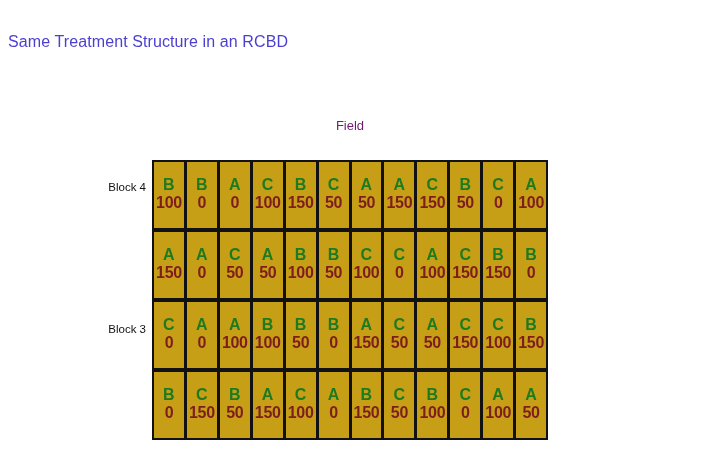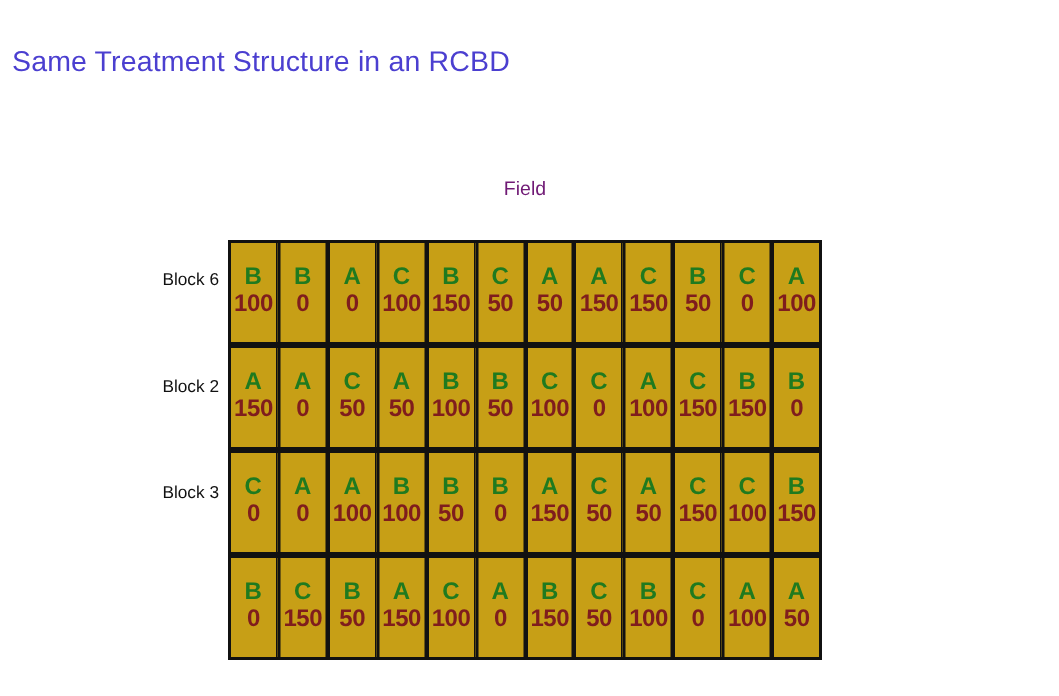--- a/index.html
+++ b/index.html
@@ -13,21 +13,21 @@
     position: relative;
     overflow: hidden;
     font-family: "Liberation Sans", sans-serif;
     -webkit-font-smoothing: antialiased;
   }
 
   #slide-title {
     position: absolute;
     left: 8px;
     top: 27px;
-    font-size: 19px;
+    font-size: 16px;
     line-height: 30px;
     color: #4b3fd0;
     font-weight: 400;
     letter-spacing: 0.1px;
     white-space: nowrap;
   }
 
   #field-label {
     position: absolute;
     left: 152px;
@@ -119,22 +119,21 @@
   }
 </style>
 </head>
 <body>
 
 <div id="slide-title">Same Treatment Structure in an RCBD</div>
 
 <div id="field-label">Field</div>
 
 <div class="block-label-wrap">
-  <div class="block-label" id="blk-0">Block 6</div>
-  <div class="block-label" id="blk-1">Block 2</div>
+  <div class="block-label" id="blk-0">Block 4</div>
   <div class="block-label" id="blk-2">Block 3</div>
 </div>
 
 <div id="plot-area">
     <div class="block-row">
       <div class="plot-cell">
         <span class="trt">B</span>
         <span class="dose">100</span>
       </div>
       <div class="plot-cell">

